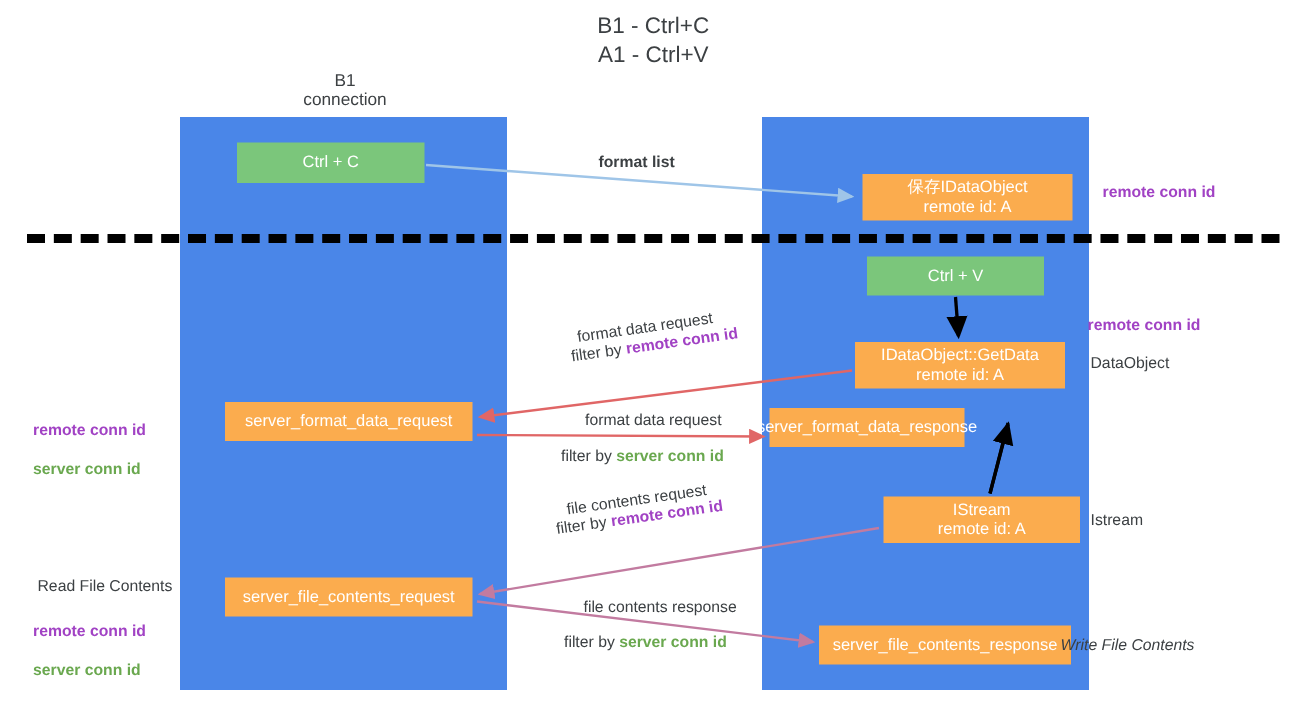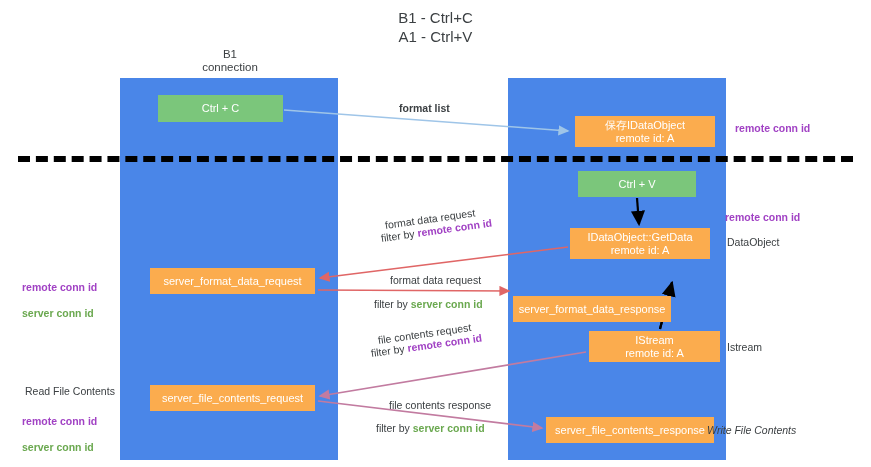--- a/index.html
+++ b/index.html
@@ -52,21 +52,21 @@
   }
   .green{background:#7bc67b;}
   .orange{background:#fbac4e;}
 
   #n-ctrlc{left:158px;top:95px;width:125px;height:27px;}
   #n-ctrlv{left:578px;top:171px;width:118px;height:26px;}
   #n-save-ido{left:575px;top:116px;width:140px;height:31px;}
   #n-getdata{left:570px;top:228px;width:140px;height:31px;}
   #n-istream{left:589px;top:331px;width:131px;height:31px;}
   #n-sfdreq{left:150px;top:268px;width:165px;height:26px;}
-  #n-sfdres{left:513px;top:296px;width:158px;height:26px;}
+  #n-sfdres{left:513px;top:272px;width:130px;height:26px;}
   #n-sfcreq{left:150px;top:385px;width:165px;height:26px;}
   #n-sfcres{left:546px;top:417px;width:168px;height:26px;}
 
   
   .lbl{
     font-size:10.5px;line-height:13px;color:#3c4043;white-space:nowrap;
   }
   .purple{color:#a142c4;font-weight:bold;}
   .green-t{color:#6aa84f;font-weight:bold;}
   .rot-up{transform:rotate(-8deg);transform-origin:left center;}

